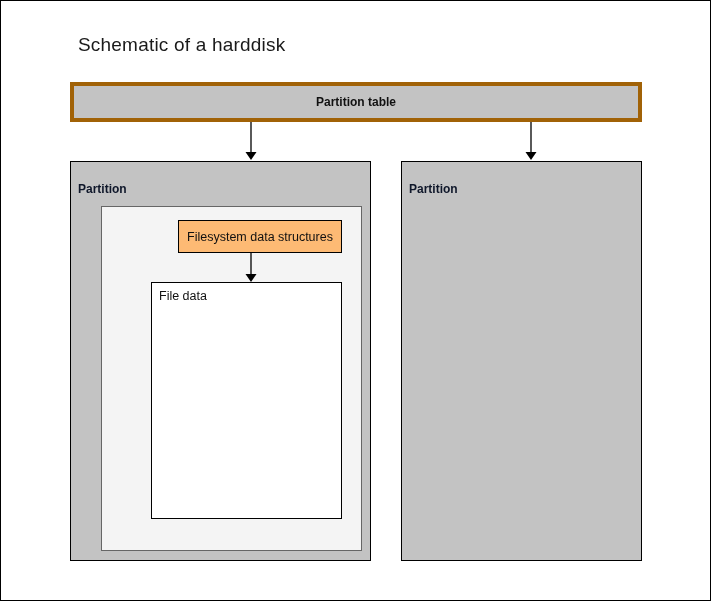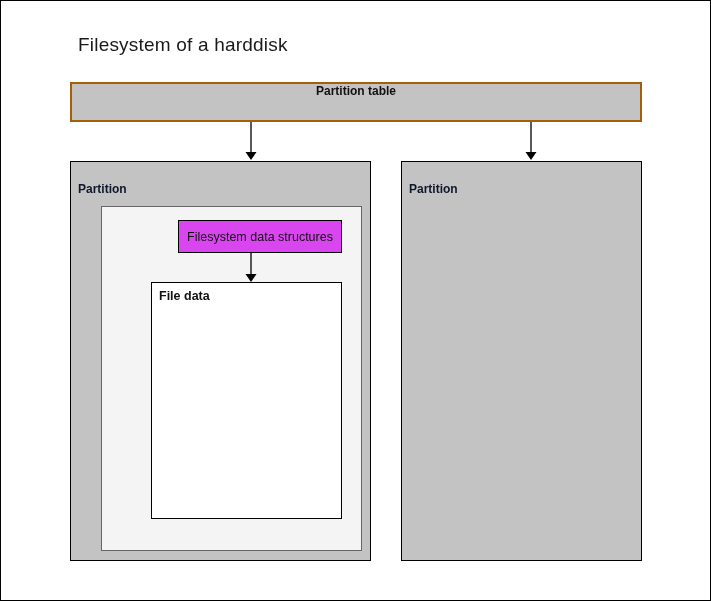--- a/index.html
+++ b/index.html
@@ -29,24 +29,24 @@
     white-space: nowrap;
   }
   
   .partition-table {
     position: absolute;
     left: 69px;
     top: 81px;
     width: 572px;
     height: 40px;
     background: #c3c3c3;
-    border: 2px solid #a16207;
+    border: 4px solid #a16207;
     box-sizing: border-box;
     display: flex;
-    align-items: flex-start;
+    align-items: center;
     justify-content: center;
   }
   .partition-table-label {
     font-size: 12px;
     font-weight: bold;
     color: #111111;
   }
   
   .partition {
     position: absolute;
@@ -85,21 +85,21 @@
     border: 1px solid #666666;
     box-sizing: border-box;
   }
   
   .fs-box {
     position: absolute;
     left: 177px;
     top: 219px;
     width: 164px;
     height: 33px;
-    background: #d946ef;
+    background: #fdba74;
     border: 1px solid #000000;
     box-sizing: border-box;
     display: flex;
     align-items: center;
     justify-content: center;
   }
   .fs-box-label {
     font-size: 12.5px;
     color: #111111;
     white-space: nowrap;
@@ -107,21 +107,20 @@
   
   .file-data-box {
     position: absolute;
     left: 150px;
     top: 281px;
     width: 191px;
     height: 237px;
     background: #ffffff;
     border: 1px solid #000000;
     box-sizing: border-box;
-    font-weight: bold;
   }
   .file-data-label {
     position: absolute;
     left: 7px;
     top: 6px;
     font-size: 12.5px;
     color: #111111;
     white-space: nowrap;
   }
   .arrow-layer {
@@ -131,21 +130,21 @@
     width: 711px;
     height: 601px;
     pointer-events: none;
   }
 </style>
 </head>
 <body>
 
 <div id="canvas">
 
-  <div class="title">Filesystem of a harddisk</div>
+  <div class="title">Schematic of a harddisk</div>
 
   <div class="partition-table">
     <span class="partition-table-label">Partition table</span>
   </div>
 
   <div class="partition partition-1">
     <span class="partition-label">Partition</span>
   </div>
 
   <div class="partition partition-2">

